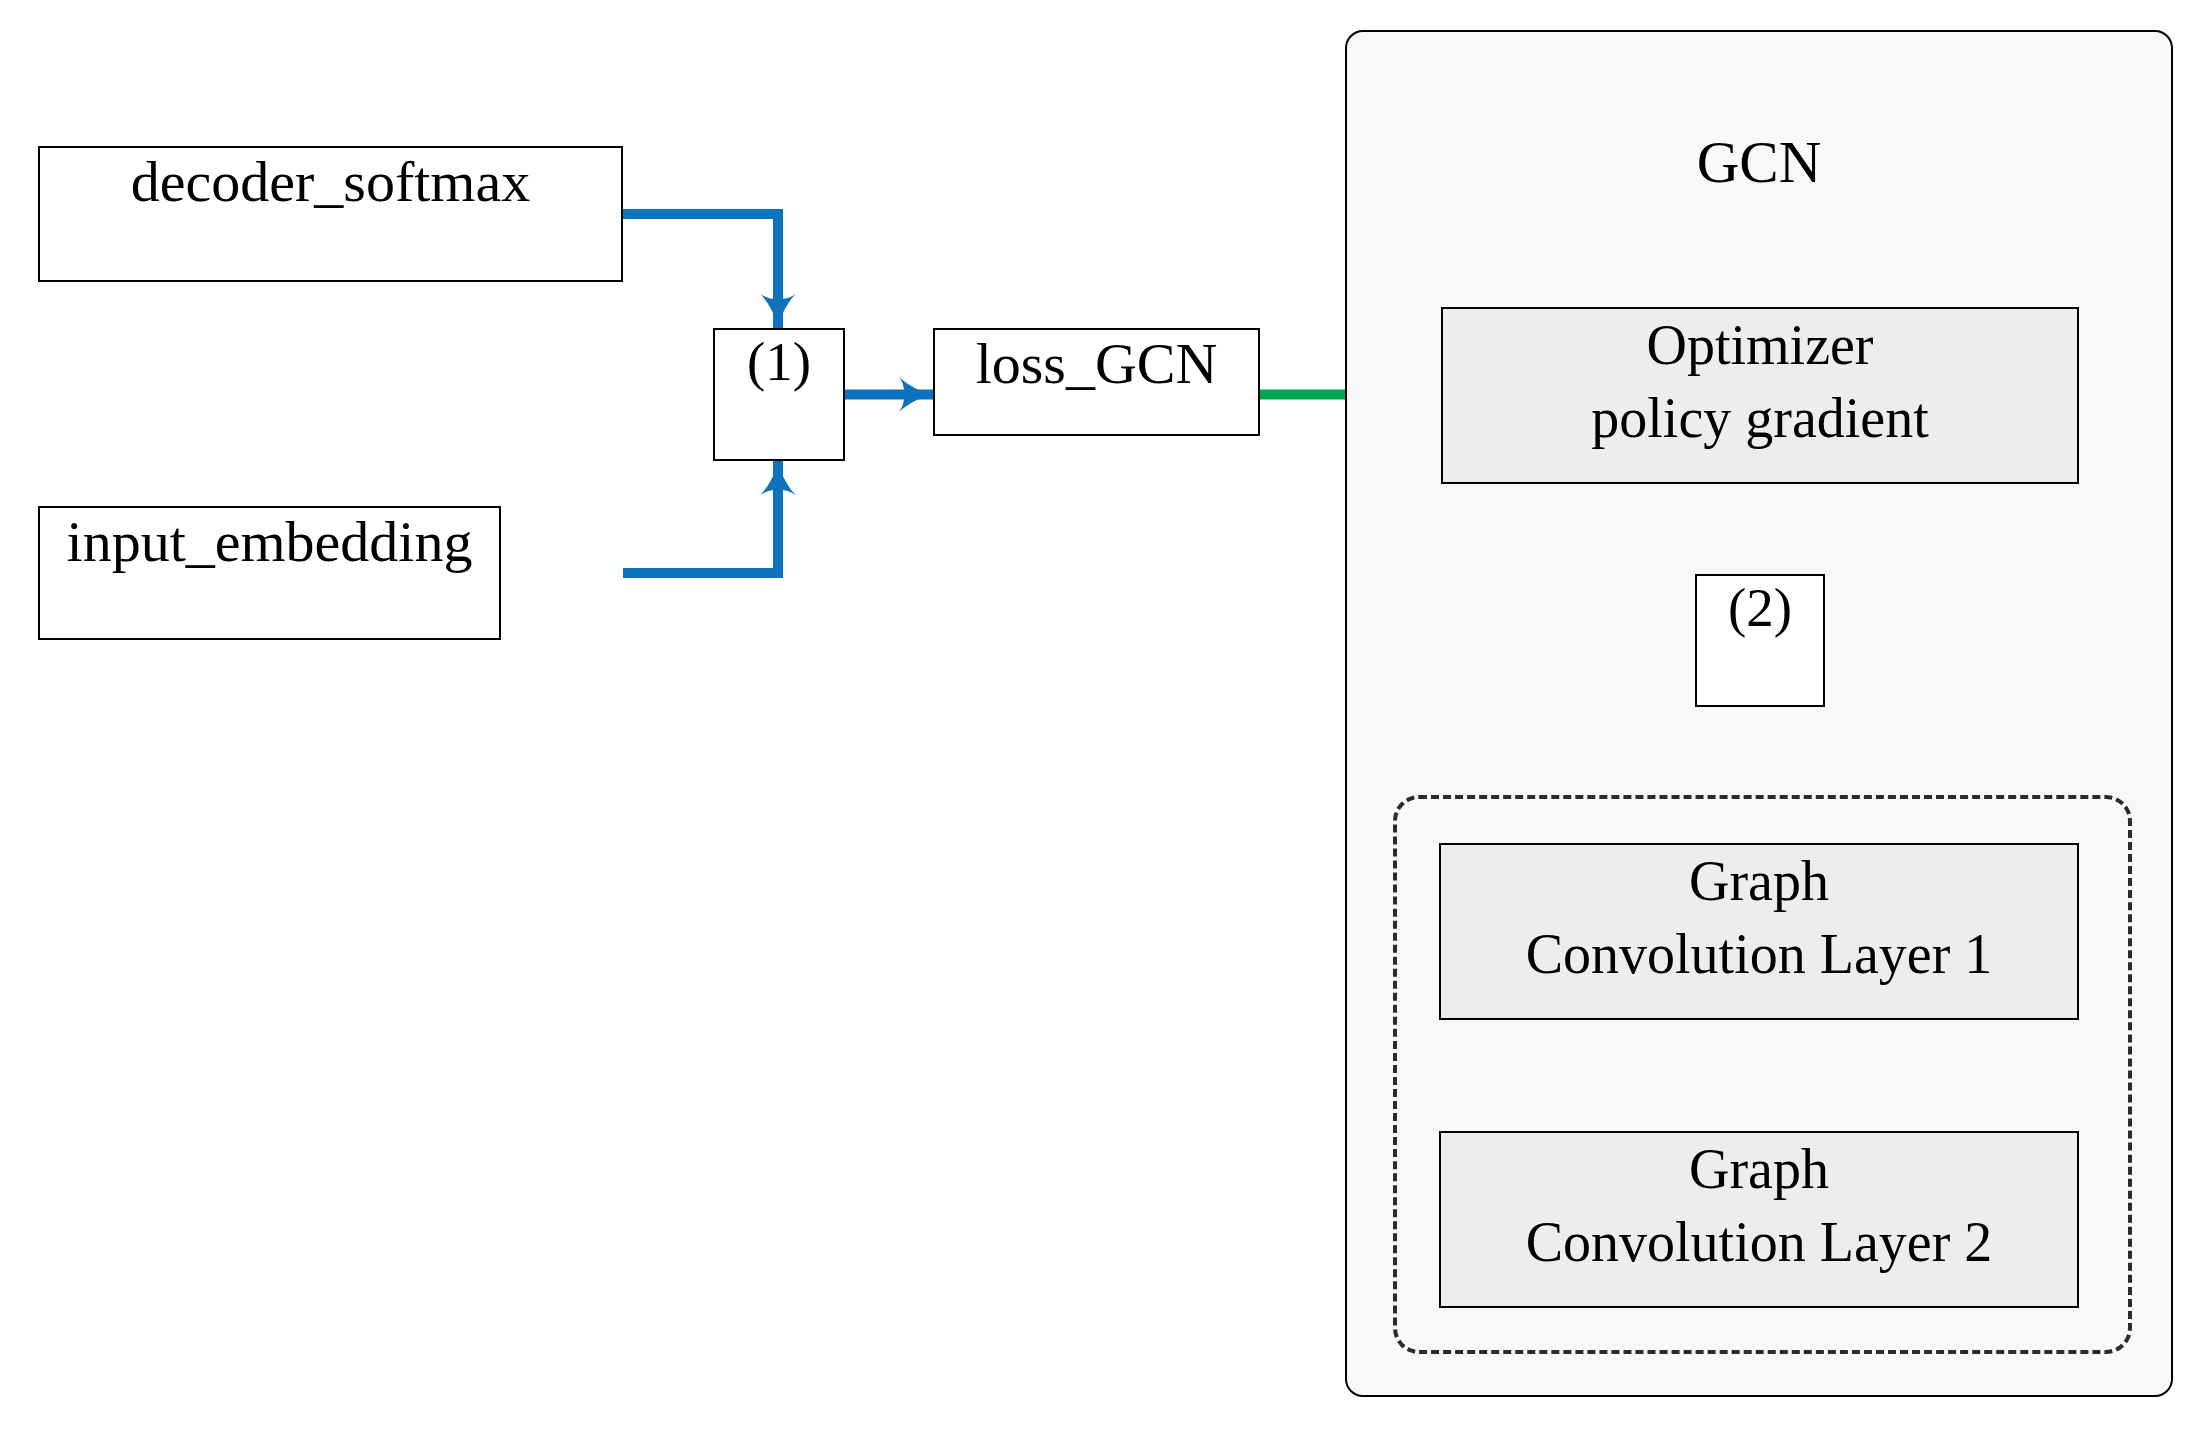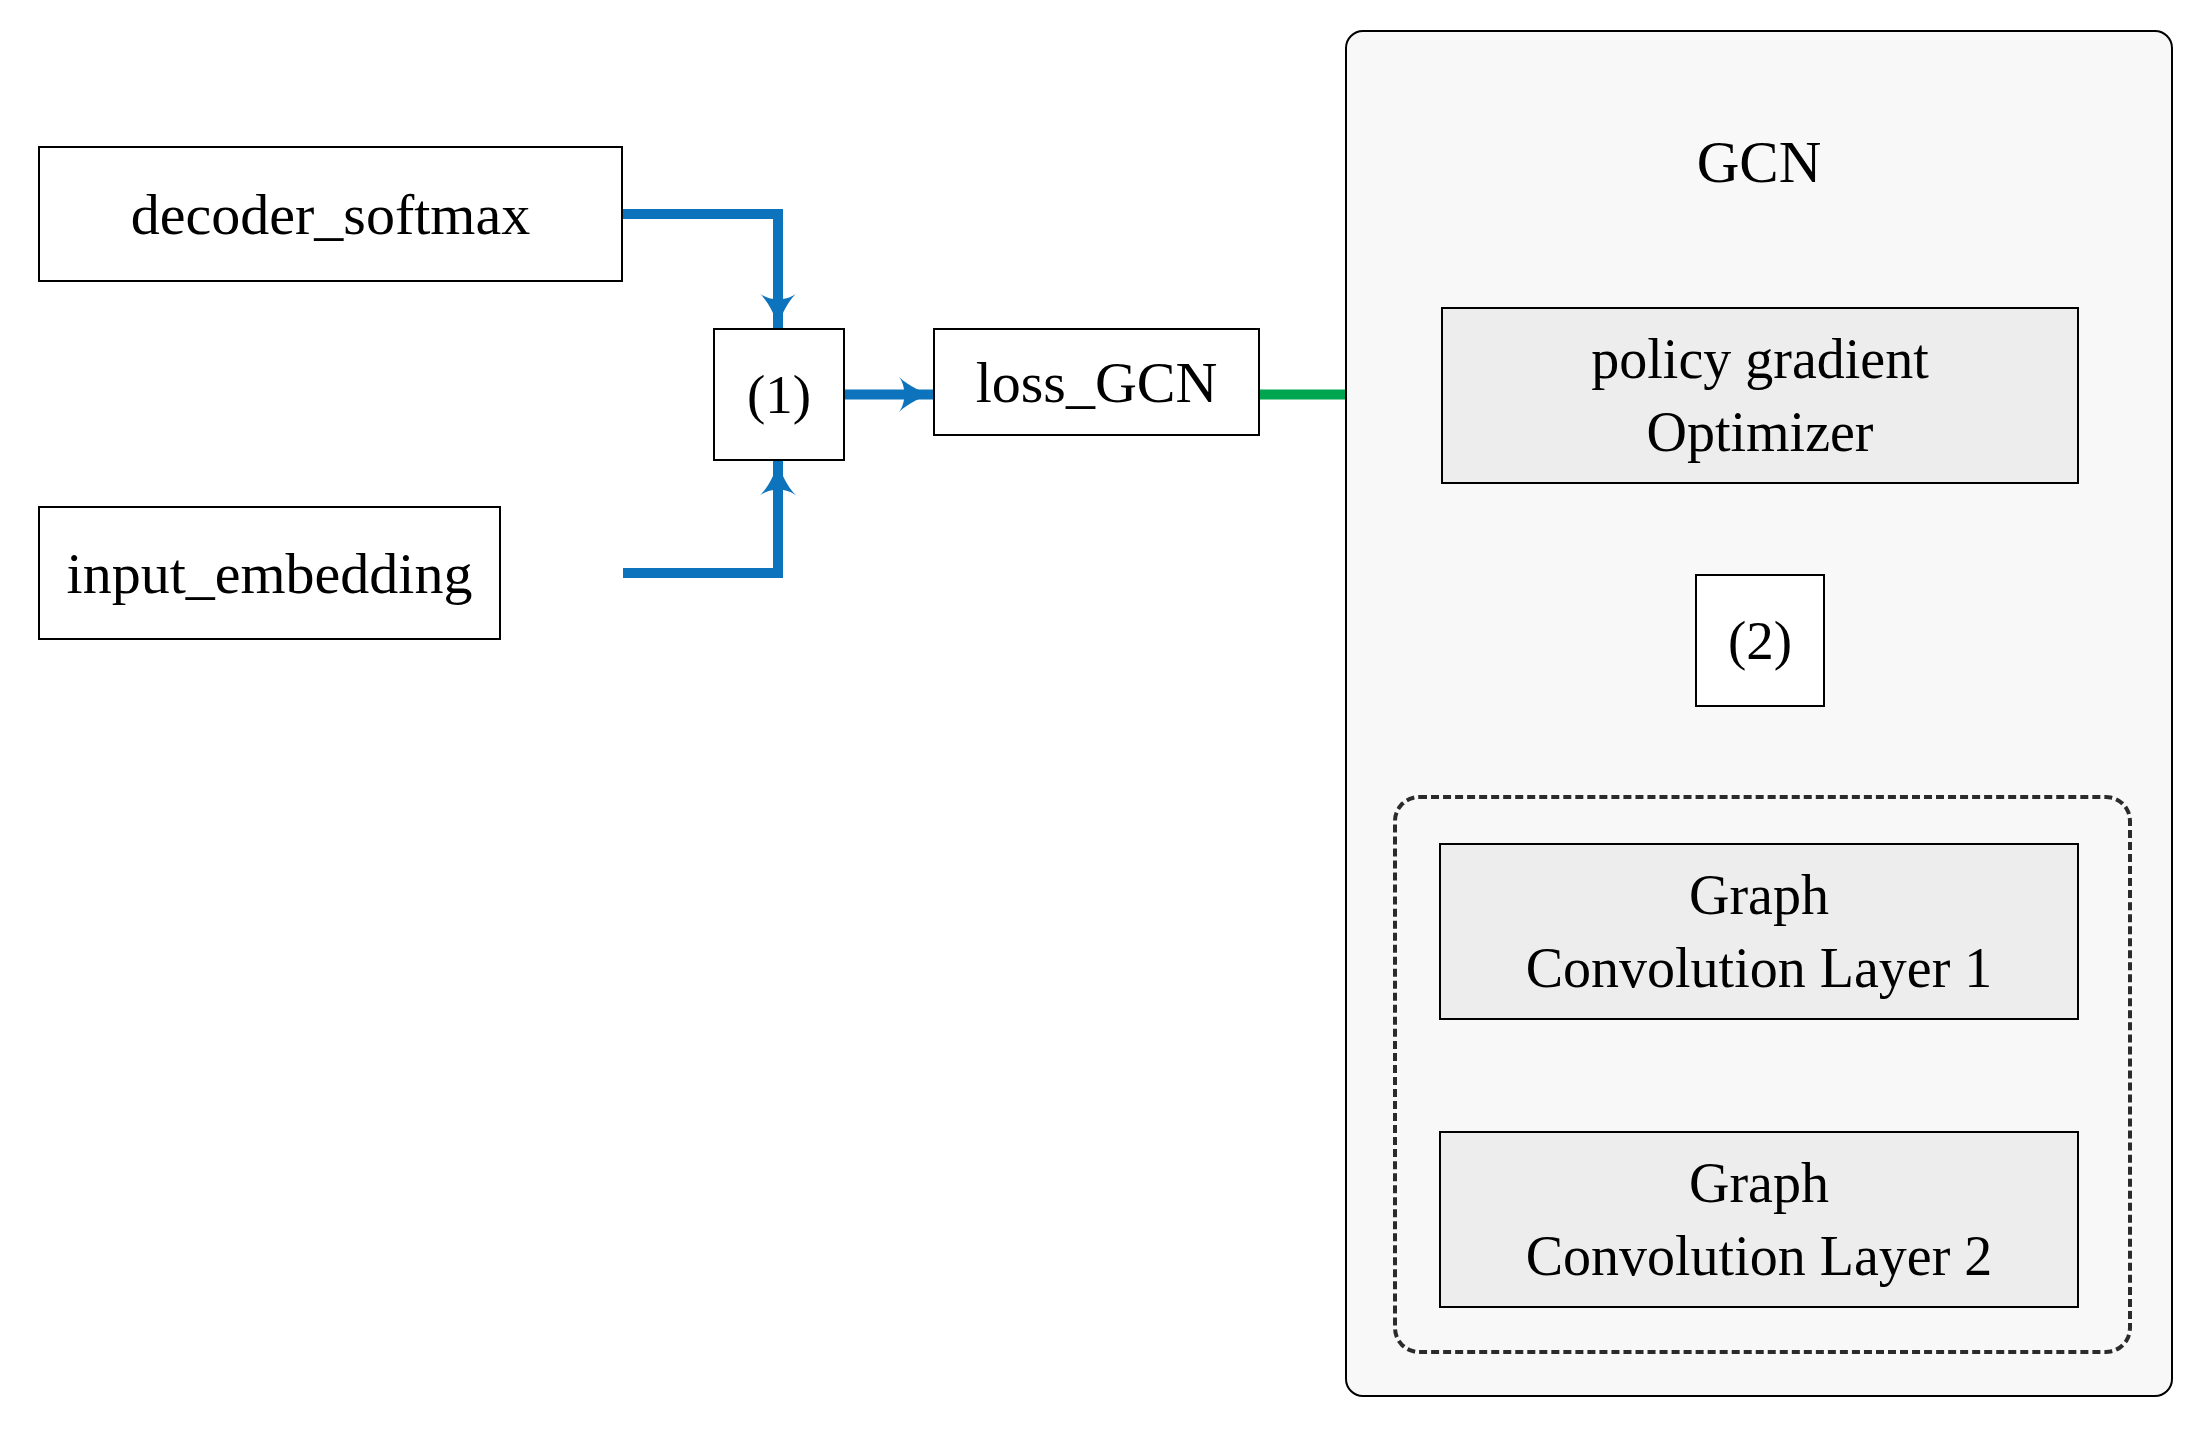--- a/index.html
+++ b/index.html
@@ -15,21 +15,21 @@
     position:relative;
     width:2201px;height:1430px;
     background:#ffffff;
     font-family:"Liberation Serif","DejaVu Serif",serif;
     color:#000;
     overflow:hidden;
   }
   .node{
     position:absolute;
     display:flex;flex-direction:column;
-    align-items:center;justify-content:center;
+    align-items:center;
     text-align:center;
     box-sizing:border-box;
     background:#ffffff;
     border:2px solid var(--c-border);
   }
   .node .line{display:block;}
   .white-box{font-size:58px;}
   .small-box{font-size:55px;border-width:2px;}
   .gray-box{background:var(--c-node);border-width:2px;font-size:56px;line-height:1.3;}
   .container-box{
@@ -99,22 +99,22 @@
 
   <div class="node white-box" style="left:933px;top:328px;width:327px;height:108px;">
     <span class="line">loss_GCN</span>
   </div>
 
   <div class="container-box" style="left:1345px;top:30px;width:828px;height:1367px;">
 
     <div class="container-title">GCN</div>
 
     <div class="node gray-box" style="left:94px;top:275px;width:638px;height:177px;">
+      <span class="line">Optimizer</span>
       <span class="line">policy gradient</span>
-      <span class="line">Optimizer</span>
     </div>
 
     <div class="node small-box" style="left:348px;top:542px;width:130px;height:133px;">
       <span class="line">(2)</span>
     </div>
 
     <div class="dashed-group" style="left:46px;top:763px;width:739px;height:559px;"></div>
 
     <div class="node gray-box" style="left:92px;top:811px;width:640px;height:177px;">
       <span class="line">Graph</span>

